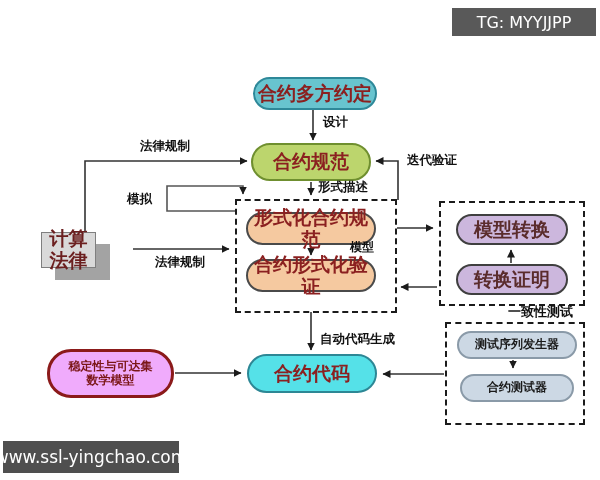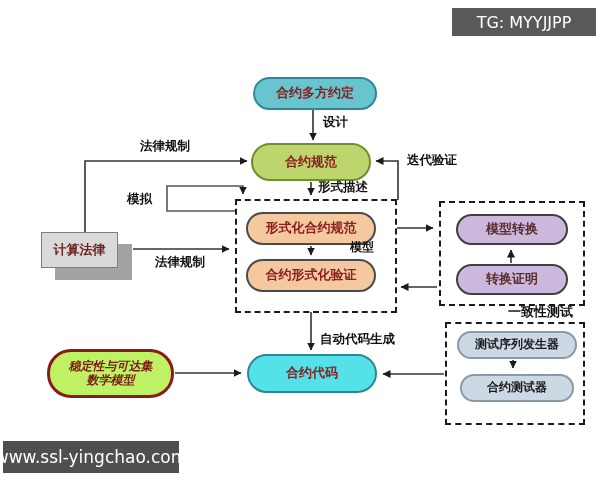--- a/index.html
+++ b/index.html
@@ -6,38 +6,38 @@
   #stage{
     position:relative;width:600px;height:480px;background:#ffffff;overflow:hidden;
     font-family:"DejaVu Sans","Liberation Sans",sans-serif;
   }
   #connectors{position:absolute;left:0;top:0;width:600px;height:480px;z-index:1;}
   .dashed-box{
     position:absolute;border:2px dashed #1b1b1b;background:transparent;z-index:2;
   }
   .node{
     position:absolute;display:flex;align-items:center;justify-content:center;
-    text-align:center;font-weight:bold;font-size:13px;z-index:3;line-height:1.15;
+    text-align:center;font-weight:bold;font-size:19px;z-index:3;line-height:1.15;
     box-sizing:border-box;
   }
   .stadium{border-radius:24px;}
   .edge-label{
     position:absolute;font-weight:bold;font-size:12.5px;color:#111111;z-index:4;
     white-space:nowrap;
   }
   .watermark{
     position:absolute;display:flex;align-items:center;justify-content:center;
     color:#ffffff;z-index:5;white-space:nowrap;
   }
   .node-teal{background:#68c4cf;border:2px solid #2e8899;color:#8b2020;}
   .node-green{background:#bcd56d;border:2px solid #6f8f2f;color:#8b2020;}
   .node-peach{background:#f5c9a0;border:2px solid #4a4a4a;color:#8b2020;}
   .node-purple{background:#ccb7dd;border:2px solid #3f3f3f;color:#5a2c2c;}
   .node-cyan{background:#55e1e8;border:2px solid #2d8795;color:#8b2020;}
-  .node-brown{background:#bef264;border:3px solid #8b1a1a;color:#7a1616;font-size:12px;font-style:italic;}
+  .node-brown{background:#f0abfc;border:3px solid #8b1a1a;color:#7a1616;font-size:12px;}
   .node-blue{background:#ccd8e4;border:2px solid #8a9aa8;color:#1a1a1a;font-size:12px;}
   .node-graybox{
     background:#d9d9d9;border:1px solid #7f7f7f;color:#6b1f1f;
     box-shadow:14px 12px 0 #a3a3a3;
   }
 </style>
 </head>
 <body>
 
 <div id="stage">
@@ -71,21 +71,21 @@
   <div class="dashed-box" style="left:445px;top:322px;width:136px;height:99px;"></div>
 
   <div class="node stadium node-teal" style="left:253px;top:77px;width:124px;height:33px;">合约多方约定</div>
 
   <div class="node stadium node-green" style="left:251px;top:143px;width:120px;height:38px;">合约规范</div>
 
   <div class="node stadium node-peach" style="left:246px;top:212px;width:130px;height:33px;">形式化合约规范</div>
 
   <div class="node stadium node-peach" style="left:246px;top:259px;width:130px;height:33px;">合约形式化验证</div>
 
-  <div class="node node-graybox" style="left:41px;top:232px;width:77px;height:36px;">计算法律</div>
+  <div class="node node-graybox" style="left:41px;top:232px;width:55px;height:36px;">计算法律</div>
 
   <div class="node stadium node-purple" style="left:456px;top:214px;width:112px;height:31px;">模型转换</div>
 
   <div class="node stadium node-purple" style="left:456px;top:264px;width:112px;height:31px;">转换证明</div>
 
   <div class="node stadium node-cyan" style="left:247px;top:354px;width:130px;height:39px;">合约代码</div>
 
   <div class="node stadium node-brown" style="left:47px;top:349px;width:127px;height:49px;flex-direction:column;">
     <span>稳定性与可达集</span>
     <span>数学模型</span>

